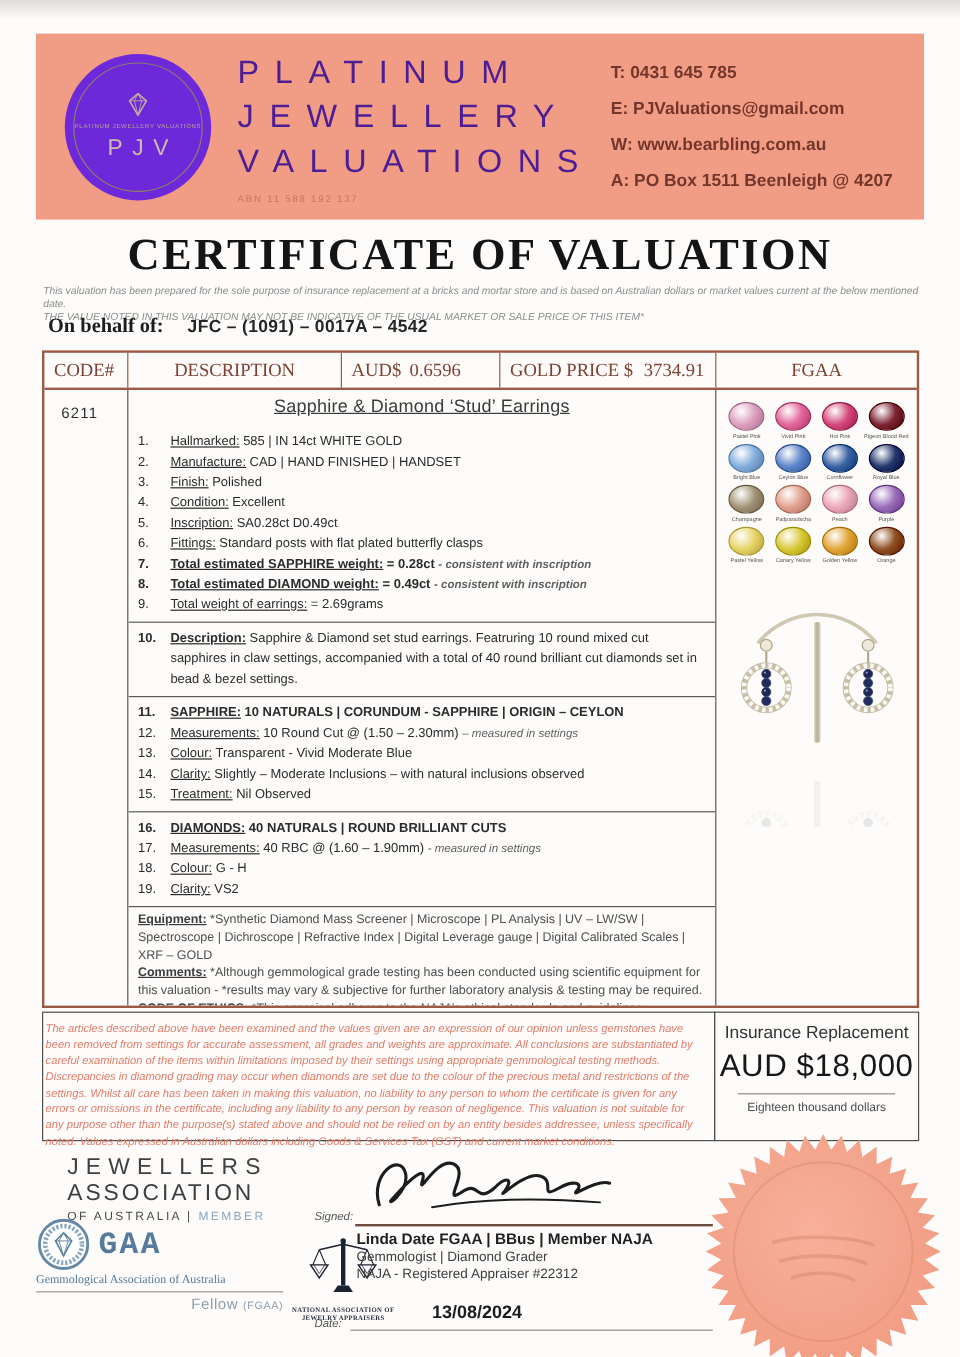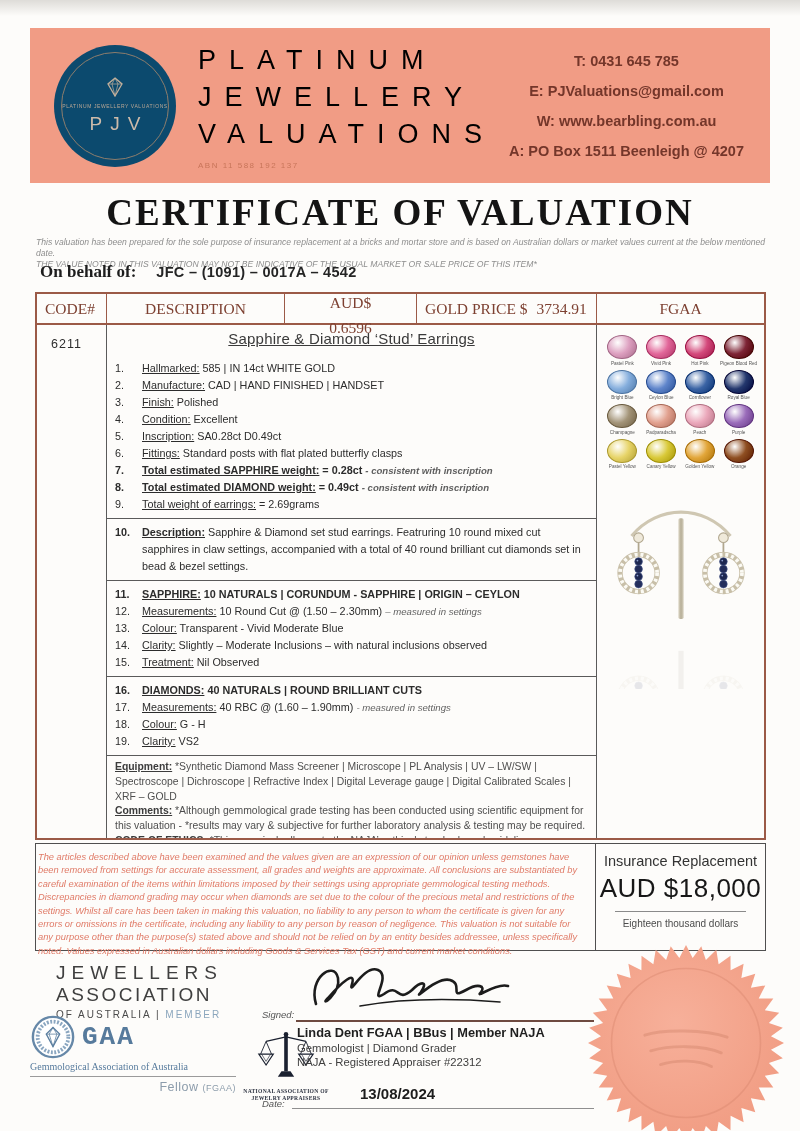--- a/index.html
+++ b/index.html
@@ -9,51 +9,51 @@
     background:#fdfcfa; overflow:hidden;
     font-family:"Liberation Sans", sans-serif; color:#222;
   }
   .page::before{ content:""; position:absolute; left:0; top:0; width:800px; height:16px;
     background:linear-gradient(#dedcd8, #fdfcfa); }
 
   
   .band { position:absolute; left:30px; top:28px; width:740px; height:155px;
     background:#f19c85; display:flex; align-items:center; }
   .logo-circle { position:relative; width:122px; height:122px; margin-left:24px;
-    background:#0c4a6e; border-radius:50%; flex:none;
+    background:#6d28d9; border-radius:50%; flex:none;
     display:flex; flex-direction:column; align-items:center; justify-content:center; }
   .logo-ring { position:absolute; left:7px; top:7px; right:7px; bottom:7px;
     border:1.5px solid #8d7d6c; border-radius:50%; }
   .logo-arc { font-size:5px; letter-spacing:.6px; color:#b9a795; margin-top:6px; white-space:nowrap; }
   .logo-mono { font-size:19px; letter-spacing:8px; color:#cdbbaa; margin-top:4px; padding-left:8px; }
   .brand { margin-left:22px; }
-  .brand-line { font-size:27px; letter-spacing:13px; color:#000000; line-height:37px; font-weight:400; }
+  .brand-line { font-size:27px; letter-spacing:13px; color:#4c1d95; line-height:37px; font-weight:400; }
   .brand-abn { font-size:8px; letter-spacing:1.5px; color:#c8755a; margin-top:8px; }
-  .contact { margin-left:auto; margin-right:26px; text-align:center; }
+  .contact { margin-left:auto; margin-right:26px; text-align:left; }
   .contact div { font-size:14.5px; font-weight:bold; color:#74362a; margin:14px 0; }
 
   
   .cert-title { position:absolute; top:191px; left:0; width:100%; text-align:center;
     font-family:"Liberation Serif", serif; font-size:37px; font-weight:bold;
     letter-spacing:2px; color:#141414; }
   .intro { position:absolute; left:36px; top:237px; width:734px;
     font-size:8.6px; font-style:italic; color:#8d8d8d; line-height:11px; }
   .behalf { position:absolute; left:40px; top:262px; display:flex; align-items:baseline; }
   .behalf-label { font-family:"Liberation Serif", serif; font-size:17px; font-weight:bold; color:#1d1d1d; }
   .behalf-value { font-size:14.5px; font-weight:bold; color:#242424; margin-left:20px; letter-spacing:.3px; }
 
   
   .vtable { position:absolute; left:35px; top:292px; width:731px; border:2px solid #9b5a47; }
   .vt-head { display:flex; border-bottom:2px solid #9b5a47; height:31px;
     font-family:"Liberation Serif", serif; font-size:15.5px; color:#7d4031; }
   .vt-head > div { display:flex; align-items:center; padding:0 8px; border-right:1.5px solid #9b5a47;text-align:center; }
   .vt-head > div:last-child { border-right:none; }
   .h-code { width:70px; }
   .h-desc { width:178px; justify-content:center; }
-  .h-aud  { width:132px; gap:7px;flex-direction:column; }
+  .h-aud  { width:132px; gap:7px; }
   .h-gold { width:180px; gap:9px; }
   .h-val  { width:167px; justify-content:center; }
 
   .vt-body { display:flex; height:513px; }
   .col-code { width:70px; border-right:1px solid #5a5a5a; font-size:12.5px; color:#2e2e2e;
     padding:12px 0 0 14px; letter-spacing:1px; }
   .col-main { width:490px; border-right:1px solid #5a5a5a; display:flex; flex-direction:column; overflow:hidden; }
   .col-value { width:167px; overflow:hidden; }
 
   .item-title { text-align:center; margin-top:5px; font-size:15px; color:#3a3a3a;
@@ -448,21 +448,21 @@
     </div>
 
     <svg class="sig-svg" width="250" height="64" viewBox="0 0 250 64">
       <path d="M16,52 C8,26 34,8 38,26 C41,42 18,56 28,46 C42,30 56,18 52,32 C48,46 64,12 78,18 C92,24 68,52 84,42 C100,30 96,52 112,38 C122,28 128,30 121,40 C112,51 136,24 150,28 C164,32 148,48 166,38 C178,31 186,34 181,40 C174,48 196,30 208,34" fill="none" stroke="#1c1c1c" stroke-width="2.6" stroke-linecap="round"></path>
       <path d="M60,54 C100,47 150,46 200,50" fill="none" stroke="#1c1c1c" stroke-width="1.6" stroke-linecap="round"></path>
     </svg>
     <div class="signed-label">Signed:</div>
     <div class="signed-line"></div>
 
     <div class="signer">
-      <div class="signer-name">Linda Dent  FGAA | BBus | Member NAJA</div>
+      <div class="signer-name">Linda Date  FGAA | BBus | Member NAJA</div>
       <div class="signer-role">Gemmologist | Diamond Grader</div>
       <div class="signer-reg">NAJA - Registered Appraiser #22312</div>
     </div>
 
     <div class="date-label">Date:</div>
     <div class="date-value">13/08/2024</div>
     <div class="date-line"></div>
 
     <svg class="seal" width="196" height="196" viewBox="0 0 200 200">
       <defs>

